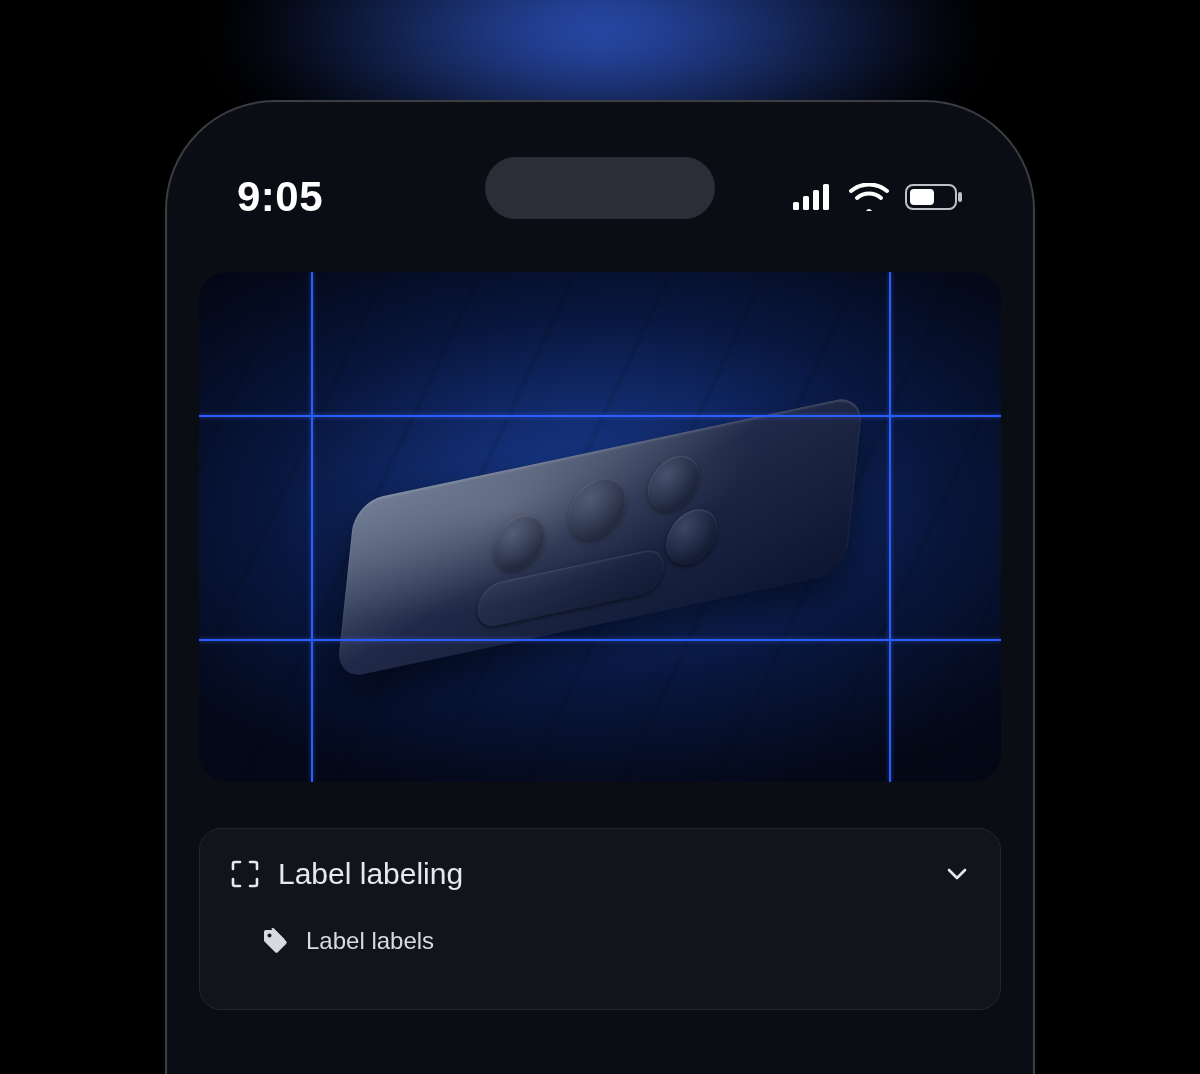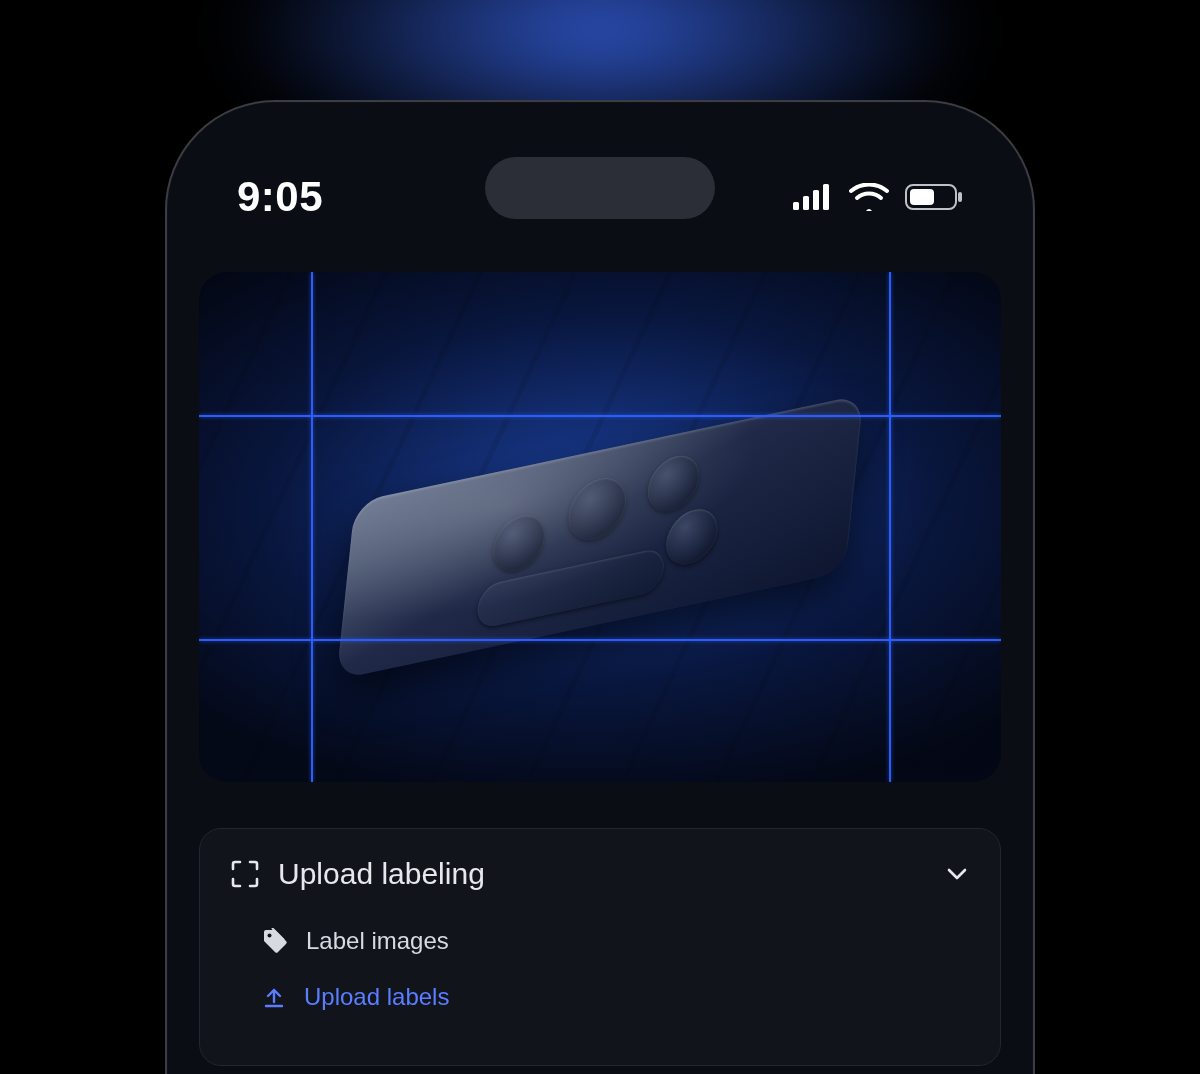--- a/index.html
+++ b/index.html
@@ -213,44 +213,34 @@
   <div class="panel">
     <div class="panel-header">
       <span class="ico">
         <svg width="30" height="30" viewBox="0 0 30 30" fill="none" stroke="#e7e8ec" stroke-width="2.6" stroke-linecap="round">
           <path d="M3 10 V5 a2 2 0 0 1 2-2 h5"></path>
           <path d="M27 10 V5 a2 2 0 0 0 -2-2 h-5"></path>
           <path d="M3 20 v5 a2 2 0 0 0 2 2 h5"></path>
           <path d="M27 20 v5 a2 2 0 0 1 -2 2 h-5"></path>
         </svg>
       </span>
-      <div class="panel-title">Upload labeling</div>
+      <div class="panel-title">Label labeling</div>
       <span class="ico">
         <svg width="26" height="26" viewBox="0 0 26 26" fill="none" stroke="#e7e8ec" stroke-width="2.6" stroke-linecap="round" stroke-linejoin="round">
           <path d="M5 9 l8 8 l8 -8"></path>
         </svg>
       </span>
     </div>
 
     <div class="panel-item">
       <span class="ico">
         <svg width="26" height="26" viewBox="0 0 26 26">
           <path d="M13 2 L24 13 a2 2 0 0 1 0 3 L16 24 a2 2 0 0 1 -3 0 L2 13 V4 a2 2 0 0 1 2-2 z" fill="#d8dae2"></path>
           <circle cx="7.5" cy="7.5" r="2" fill="#12141c"></circle>
           <path d="M10 0 L22 12" stroke="#d8dae2" stroke-width="2" fill="none"></path>
         </svg>
       </span>
-      <span>Label images</span>
-    </div>
-
-    <div class="panel-item link">
-      <span class="ico">
-        <svg width="24" height="24" viewBox="0 0 24 24" fill="none" stroke="#5b7dff" stroke-width="2.4" stroke-linecap="round" stroke-linejoin="round">
-          <path d="M12 17 V5"></path>
-          <path d="M6 11 l6 -6 l6 6"></path>
-          <path d="M4 21 h16"></path>
-        </svg>
-      </span>
-      <span>Upload labels</span>
-    </div>
+      <span>Label labels</span>
+    </div>
+
   </div>
 
 </div>
 
 </body></html>

